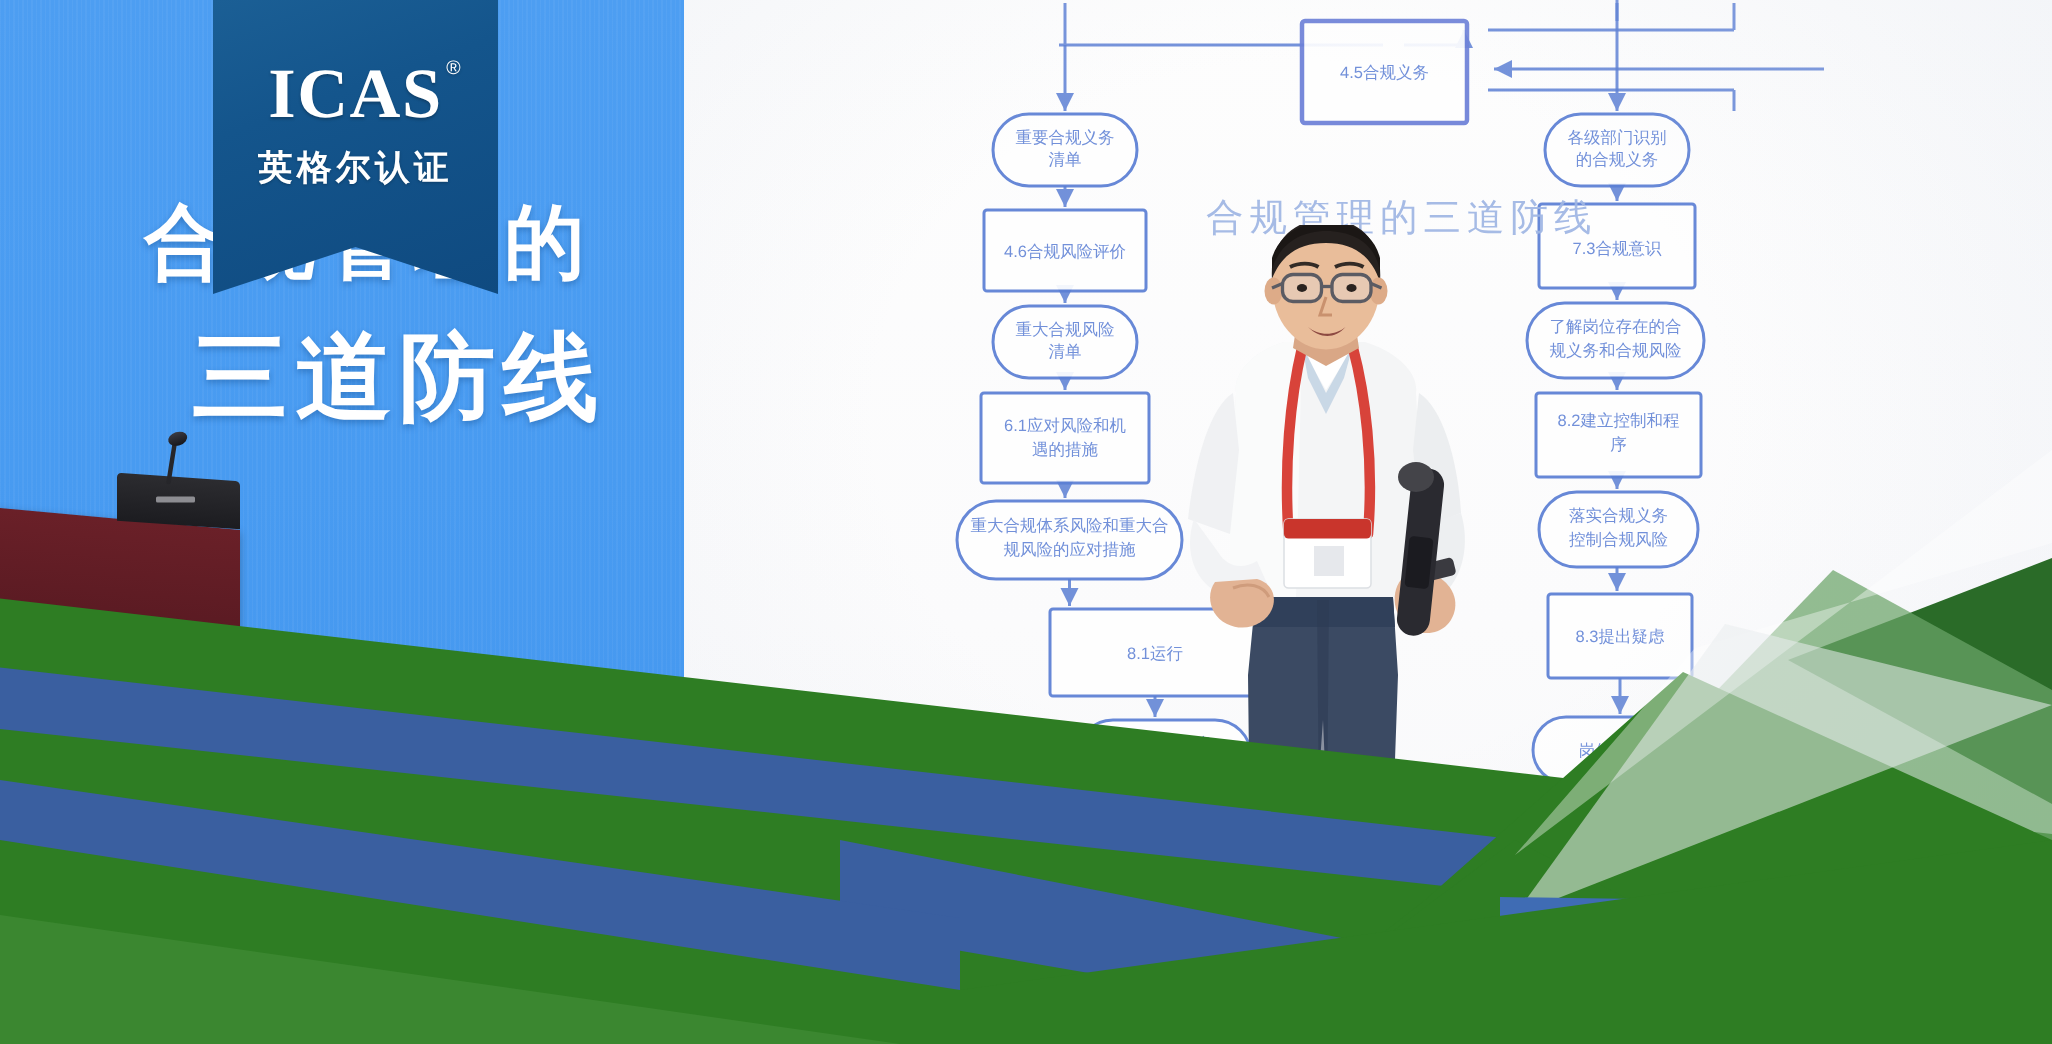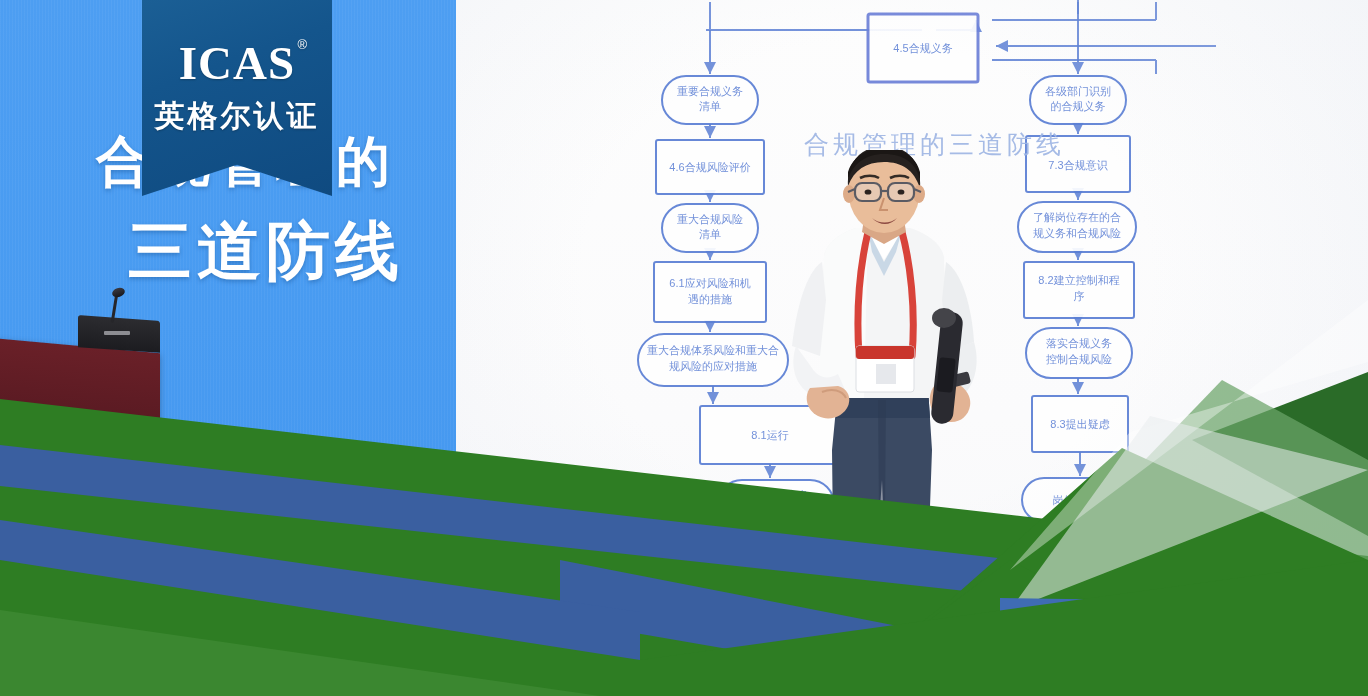--- a/index.html
+++ b/index.html
@@ -112,21 +112,21 @@
     font-family:"Liberation Serif","DejaVu Serif",serif;
     font-size:47px;font-weight:700;letter-spacing:1px;line-height:1;
     position:relative;
     text-shadow:0 1px 2px rgba(0,0,0,.25);
   }
   .icas-reg{
     position:absolute;top:-2px;right:-13px;
     font-size:13px;font-weight:400;font-family:"Liberation Sans",sans-serif;
   }
   .icas-cn{
-    color:#ffffff;font-size:30px;font-weight:700;letter-spacing:3px;
+    color:#ffffff;font-size:23px;font-weight:700;letter-spacing:3px;
     margin-top:9px;
     text-shadow:0 1px 2px rgba(0,0,0,.25);
   }
 
   
   .wall-title-1{
     position:absolute;left:96px;top:126px;
     font-size:54px;font-weight:700;color:#ffffff;letter-spacing:6px;
     white-space:nowrap;
     text-shadow:0 2px 4px rgba(10,60,120,.35);

